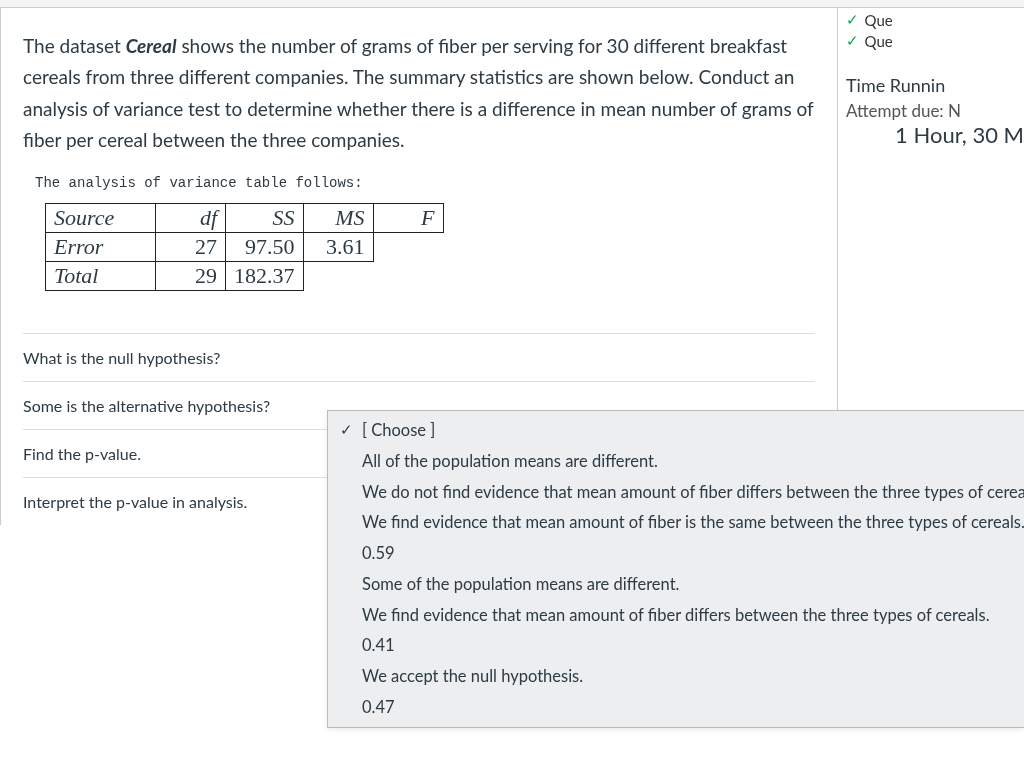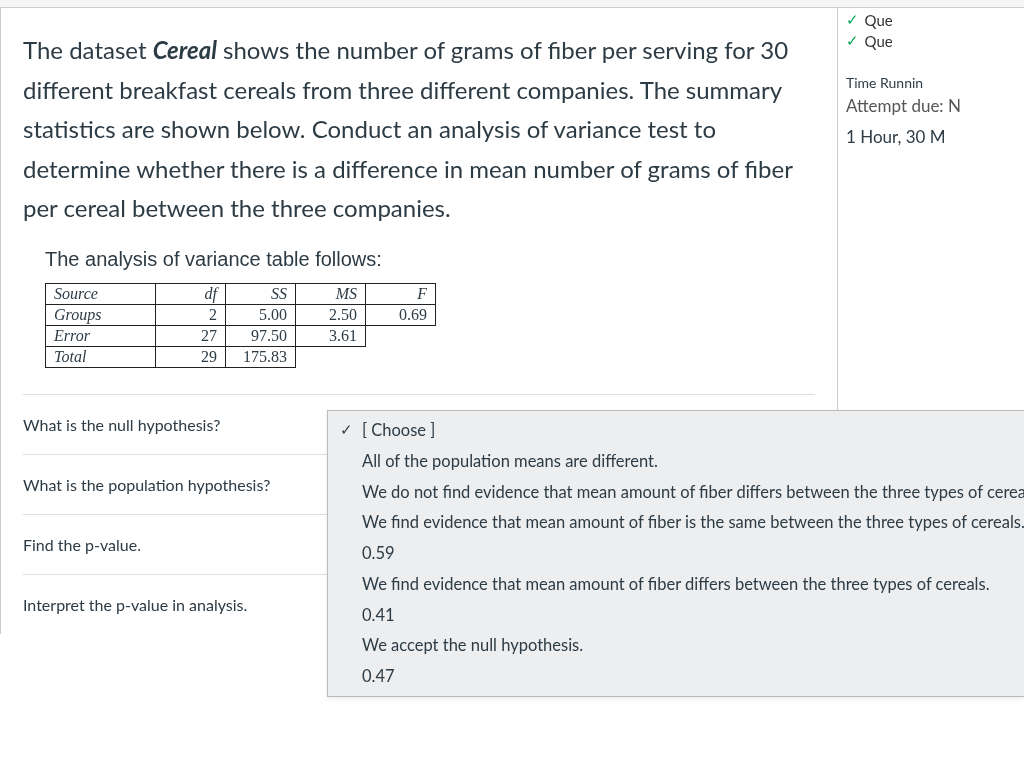--- a/index.html
+++ b/index.html
@@ -27,58 +27,58 @@
       border-right: 1px solid #ccc;
       padding: 22px 22px 0 22px;
     }
     .sidebar {
       flex: 1;
       padding: 2px 0 0 8px;
       font-size: 15px;
     }
     .q-text {
       line-height: 1.65;
-      font-size: 24px;
+      font-size: 19px;
     }
     .q-text .bold { font-weight: 700; font-style: italic; }
     .anova-head {
-      font-family: Liberation Sans, sans-serif;
-      font-size: 20px;
-      margin: 20px 0 12px 22px;
+      font-family: Liberation Mono, monospace;
+      font-size: 14px;
+      margin: 20px 0 12px 12px;
     }
     .anova-tbl {
       border-collapse: collapse;
       font-family: "Times New Roman", Times, serif;
-      font-size: 16px;
+      font-size: 22px;
       margin-left: 22px;
-      margin-bottom: 26px;
+      margin-bottom: 42px;
     }
     .anova-tbl td, .anova-tbl th {
       border: 1px solid #222;
       padding: 1px 8px;
       text-align: right;
       min-width: 70px;
     }
     .anova-tbl th { font-style: italic; text-align: right; font-weight: 400;}
     .anova-tbl td:first-child, .anova-tbl th:first-child { text-align: left; font-style: italic; width:110px;}
     .anova-tbl .nb { border: none; }
     .prompt-row {
       display: flex;
       align-items: center;
       border-top: 1px solid #ddd;
-      padding: 20px 0;
+      padding: 14px 0;
       font-size: 16px;
     }
     .prompt-row:first-of-type { border-top: 1px solid #ddd; }
     .prompt-label { width: 310px; }
     .side-item { display:flex; align-items:center; gap:6px; margin-bottom:2px; color:#333;}
     .check { color: #00a651; font-size: 15px; }
-    .time-head { font-size:14px; margin-top:24px; }
+    .time-head { font-size:18px; margin-top:24px; }
     .attempt { font-size:17px; color:#555; margin-top:4px;}
-    .time-left { font-size:17px; margin-top:10px;}
+    .time-left { font-size:22px; margin-top:0;text-align:right;}
     
     .dropdown {
       position: absolute;
       top: 410px;
       left: 327px;
       right: 0;
       background: #eceef0;
       border: 1px solid #bbb;
       border-right: none;
       box-shadow: 0 2px 5px rgba(0,0,0,0.08);
@@ -118,48 +118,41 @@
     <table class="anova-tbl">
       <tbody>
           <tr>
         <th>Source</th>
         <th>df</th>
         <th>SS</th>
         <th>MS</th>
         <th>F</th>
       </tr>
       <tr>
-        <td>Groups</td>
-        <td>2</td>
-        <td>5.00</td>
-        <td>2.50</td>
-        <td>0.69</td>
-      </tr>
-      <tr>
         <td>Error</td>
         <td>27</td>
         <td>97.50</td>
         <td>3.61</td>
         <td class="nb"></td>
       </tr>
       <tr>
         <td>Total</td>
         <td>29</td>
-        <td>175.83</td>
+        <td>182.37</td>
         <td class="nb"></td>
         <td class="nb"></td>
       </tr>
     </tbody>
       </table>
 
     <div class="prompt-row">
       <div class="prompt-label">What is the null hypothesis?</div>
     </div>
     <div class="prompt-row">
-      <div class="prompt-label">What is the population hypothesis?</div>
+      <div class="prompt-label">Some is the alternative hypothesis?</div>
     </div>
     <div class="prompt-row">
       <div class="prompt-label">Find the p-value.</div>
     </div>
     <div class="prompt-row">
       <div class="prompt-label">Interpret the p-value in analysis.</div>
     </div>
   </div>
 
   <div class="sidebar">
@@ -179,18 +172,19 @@
 
 <div class="dropdown">
   <div class="dd-item dd-current">
     <span class="tick">✓</span>
     <span>[ Choose ]</span>
   </div>
   <div class="dd-item">All of the population means are different.</div>
   <div class="dd-item">We do not find evidence that mean amount of fiber differs between the three types of cereals.</div>
   <div class="dd-item">We find evidence that mean amount of fiber is the same between the three types of cereals.</div>
   <div class="dd-item">0.59</div>
+  <div class="dd-item">Some of the population means are different.</div>
   <div class="dd-item">We find evidence that mean amount of fiber differs between the three types of cereals.</div>
   <div class="dd-item">0.41</div>
   <div class="dd-item">We accept the null hypothesis.</div>
   <div class="dd-item">0.47</div>
 
 </div>
 
 </body></html>

